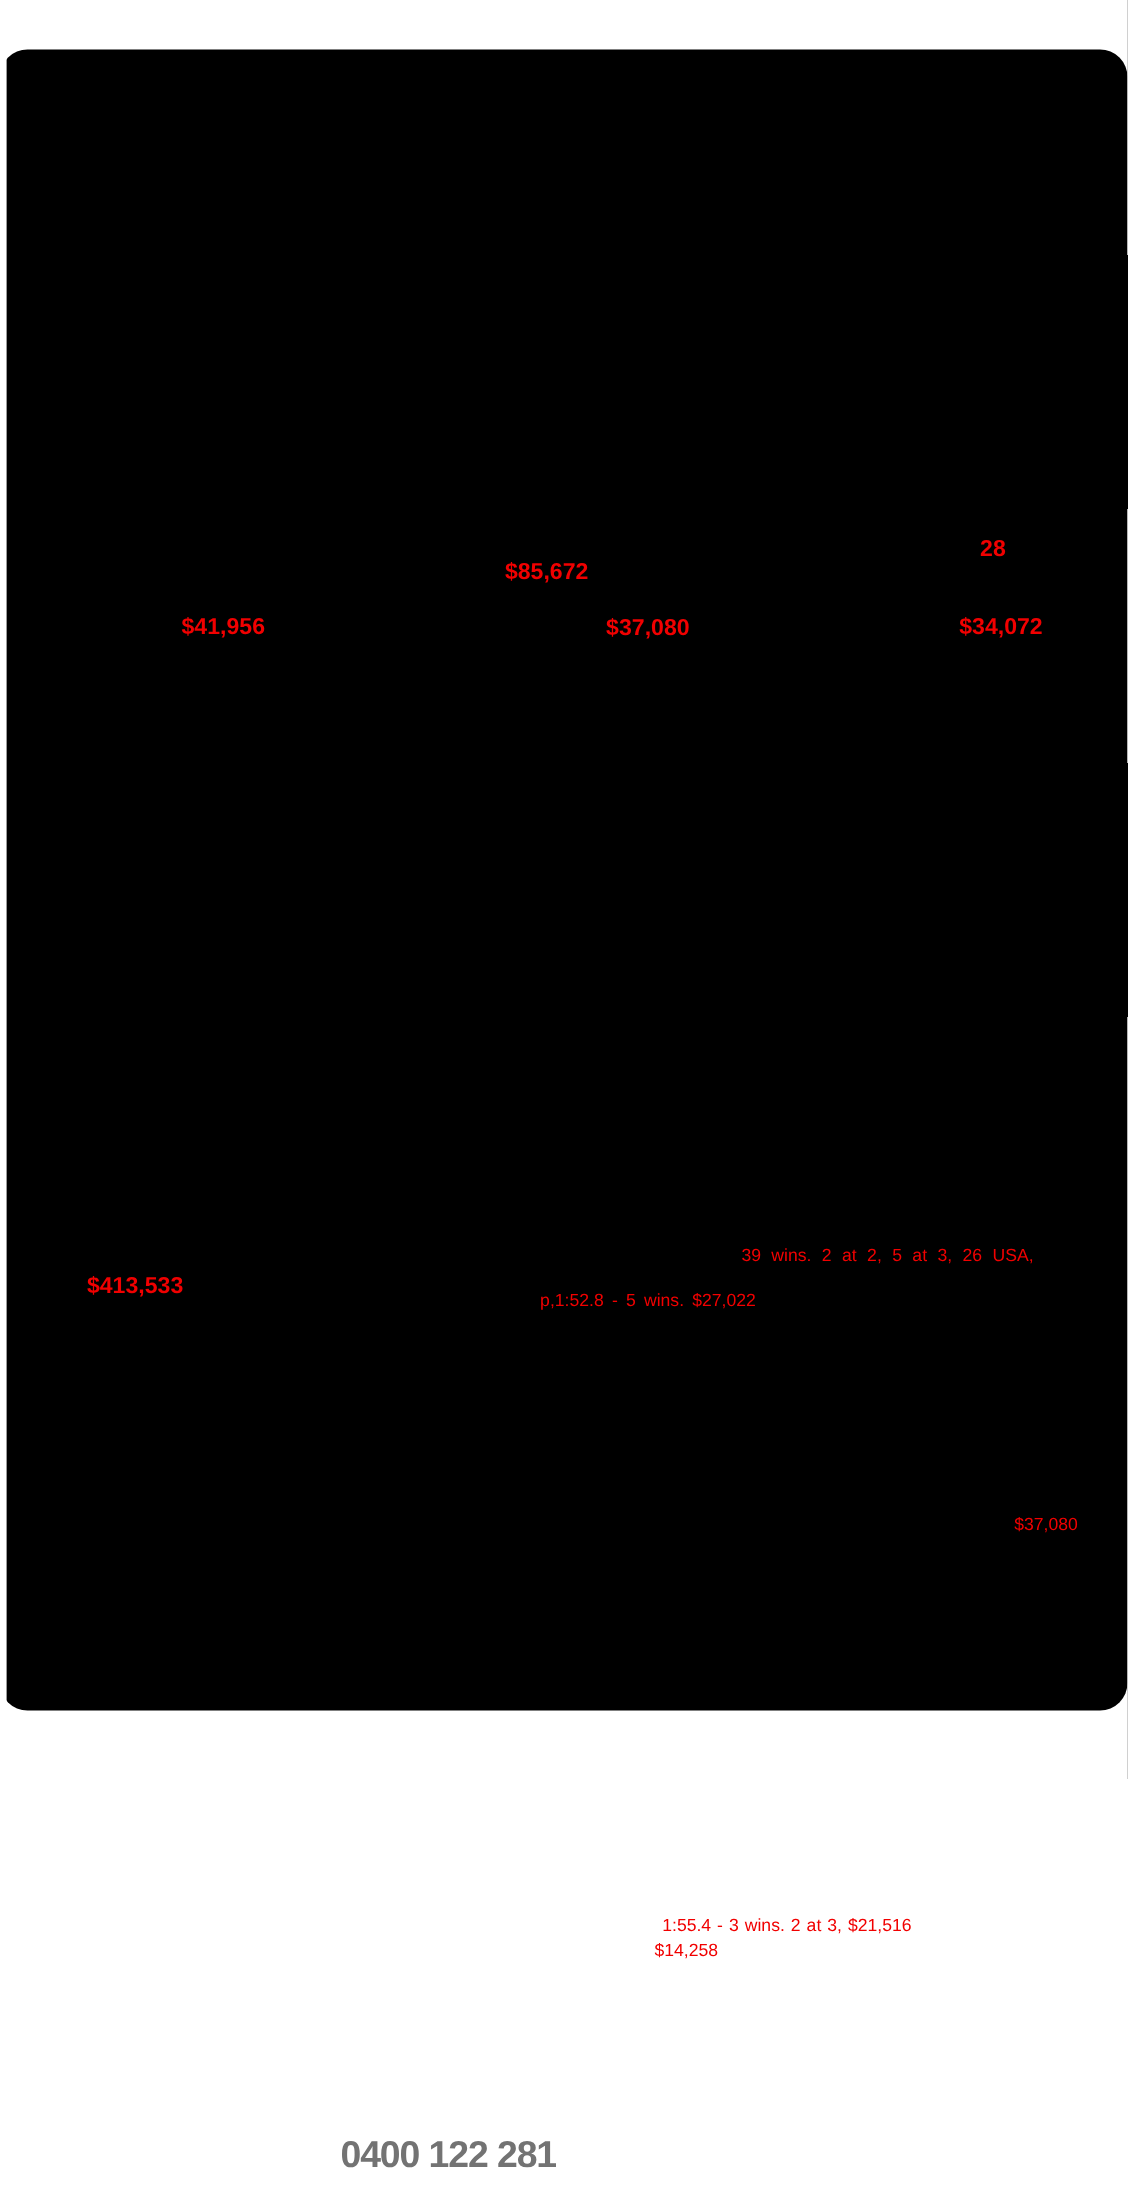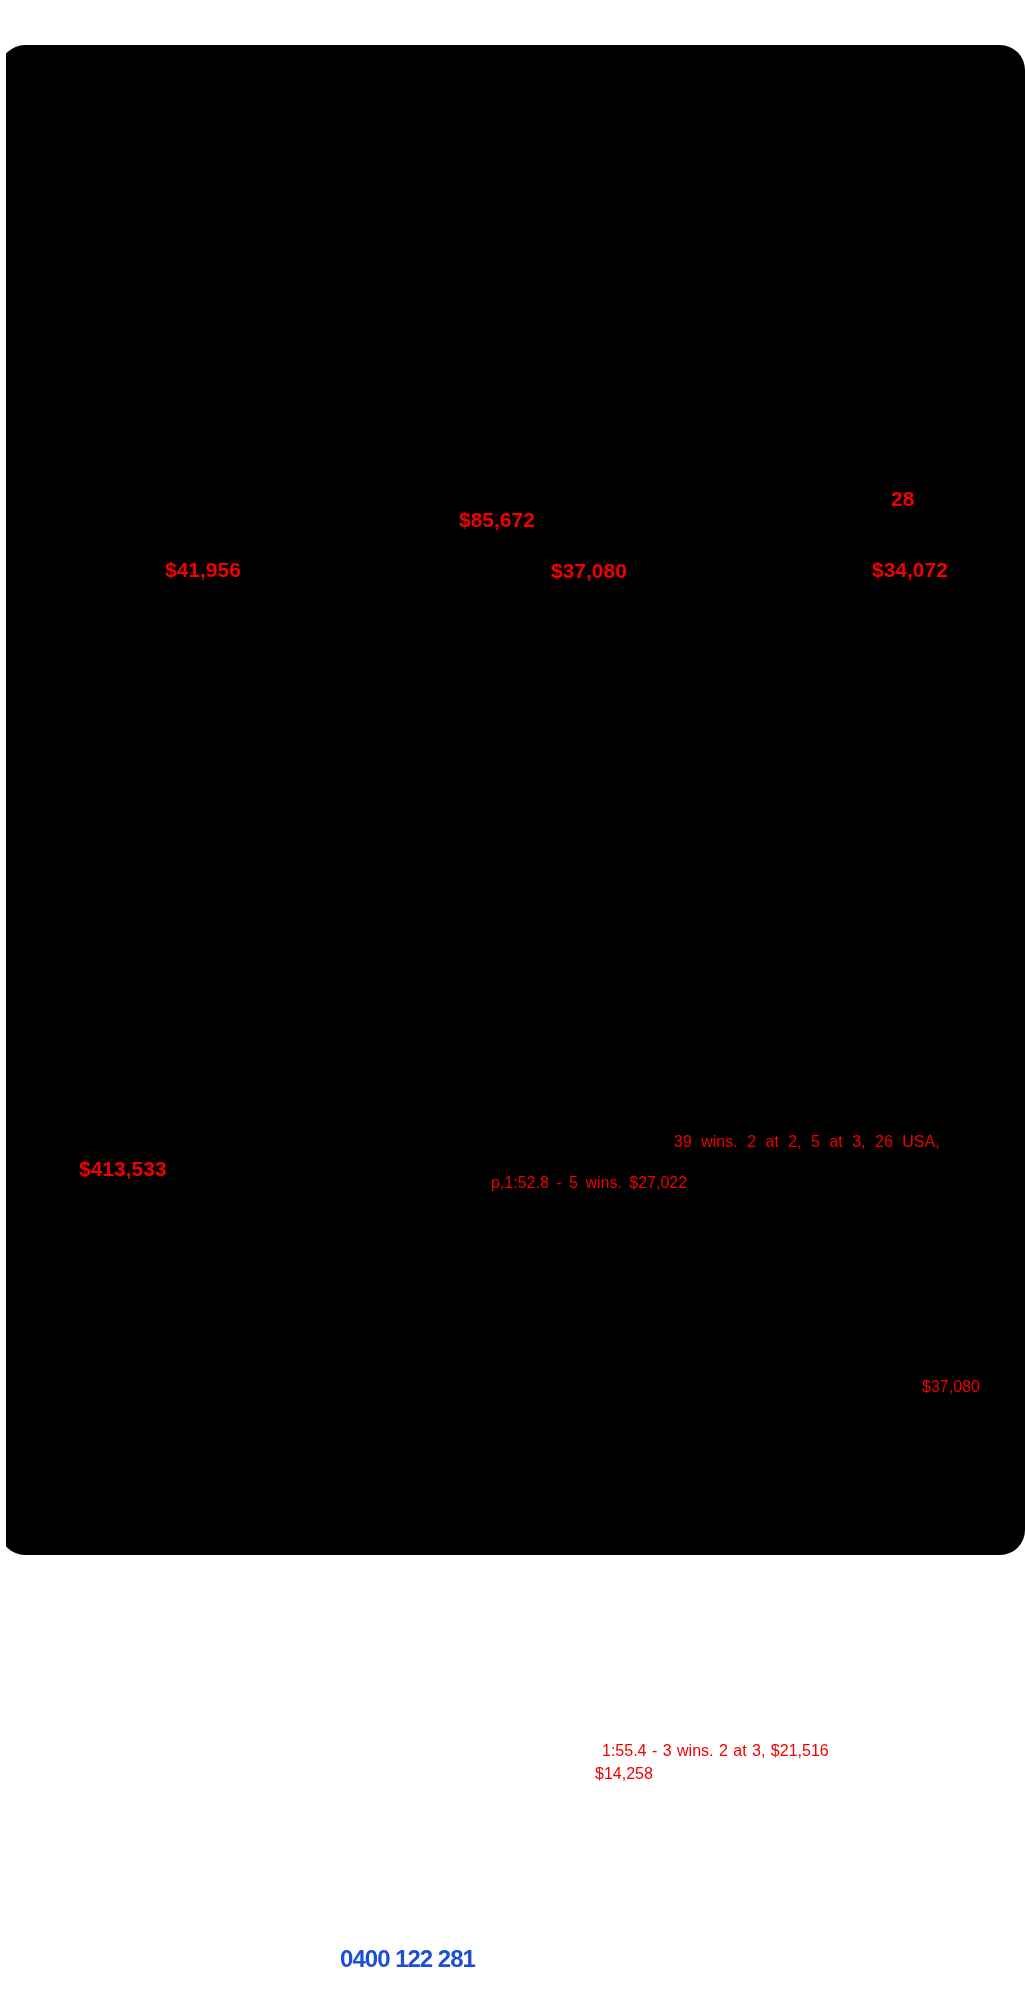--- a/index.html
+++ b/index.html
@@ -63,23 +63,23 @@
     left: 330px;
     top: 1899px;
     width: 155px;
     height: 30px;
     background: #ffffff;
     display: flex;
     align-items: center;
     justify-content: center;
   }
   .phone-box span {
-    color: #1d4ed8;
+    color: #737373;
     font-weight: 700;
-    font-size: 24px;
+    font-size: 34px;
     letter-spacing: -1px;
     line-height: 1;
     white-space: nowrap;
   }
 </style>
 </head>
 <body>
 
 <div class="page">
 

